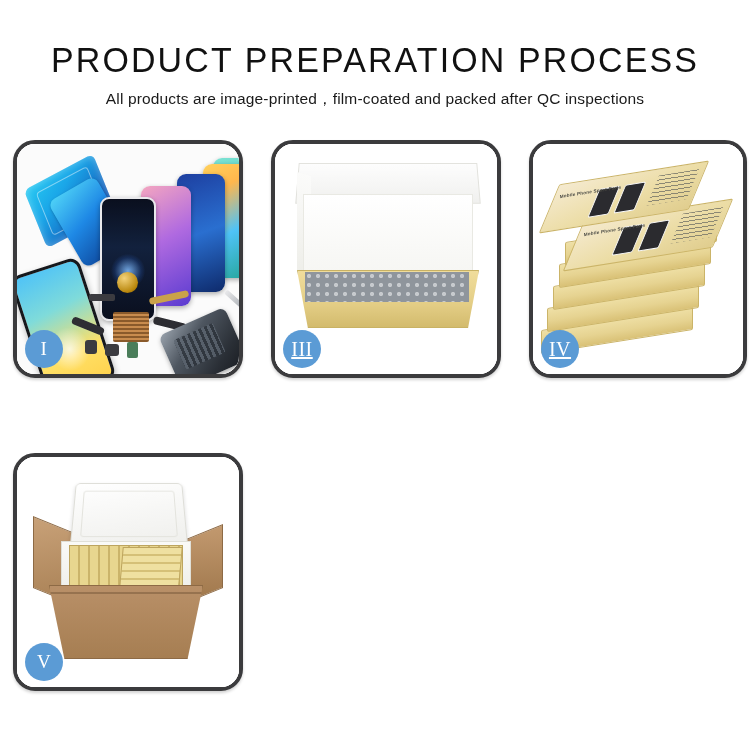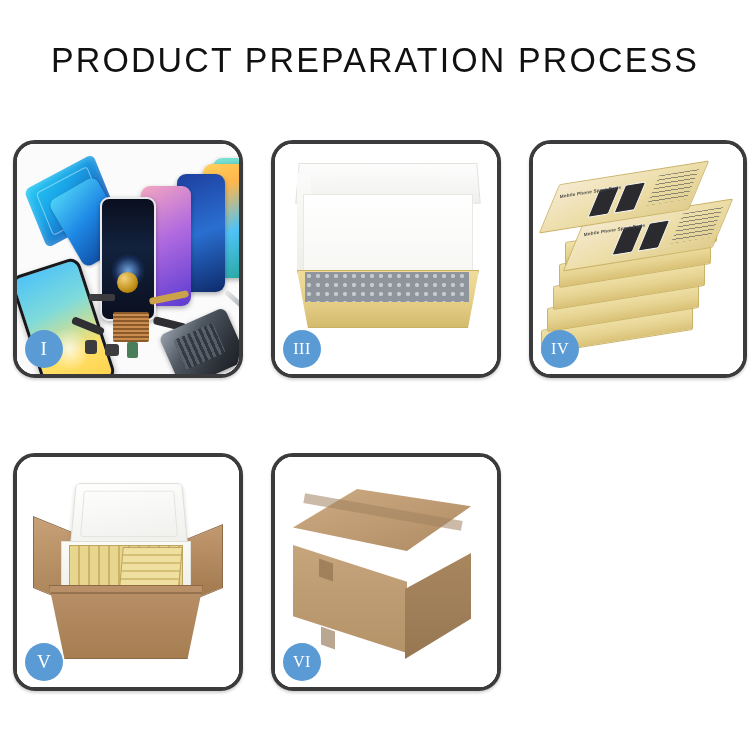--- a/index.html
+++ b/index.html
@@ -58,21 +58,21 @@
     position:absolute;left:8px;bottom:6px;
     width:38px;height:38px;border-radius:50%;
     background:#5b9bd5;
     color:#ffffff;
     font-family:"Liberation Serif",serif;
     font-size:19px;
     display:flex;align-items:center;justify-content:center;
     letter-spacing:.5px;
     z-index:40;
   }
-  .badge.wide{font-size:16px;}
+  .badge.wide{font-size:20px;text-decoration:underline;}
 
   
   .p1{position:absolute;inset:0;background:#fbfbfb;}
   .adh{
     position:absolute;left:14px;top:26px;width:78px;height:62px;
     background:linear-gradient(150deg,#26c9f2 0%,#1aa6e8 35%,#1565c0 75%,#0d47a1 100%);
     border-radius:6px;
     transform:rotate(-28deg) skewX(-6deg);
     box-shadow:inset 0 0 8px rgba(255,255,255,.35);
   }
@@ -308,20 +308,21 @@
   .c6seal1{position:absolute;left:44px;top:104px;width:14px;height:18px;background:rgba(138,108,74,.6);transform:skewY(20deg);}
   .c6seal2{position:absolute;left:46px;top:172px;width:14px;height:18px;background:rgba(138,108,74,.6);transform:skewY(20deg);}
 </style>
 </head>
 <body>
 
 <div class="page">
 
   <div class="header">
     <h1 class="title">PRODUCT PREPARATION PROCESS</h1>
+    <p class="subtitle">All products are image-printed，film-coated and packed after QC inspections</p>
   </div>
 
   <div class="grid">
 
     <div class="panel">
       <div class="photo">
         <div class="p1">
           <div class="adh"></div>
           <div class="adh2"></div>
           <div class="scr scr-e"></div>
@@ -397,28 +398,15 @@
           <div class="c5foamlid"></div>
           <div class="c5foambox"></div>
           <div class="c5inner"></div>
           <div class="c5inner2"></div>
           <div class="c5front"></div>
         </div>
         <div class="badge">V</div>
       </div>
     </div>
 
-    <div class="panel">
-      <div class="photo">
-        <div class="p6">
-          <div class="c6top"></div>
-          <div class="c6tape"></div>
-          <div class="c6left"></div>
-          <div class="c6right"></div>
-          <div class="c6seal1"></div>
-          <div class="c6seal2"></div>
-        </div>
-        <div class="badge wide">VI</div>
-      </div>
-    </div>
 
   </div>
 </div>
 
 </body></html>

